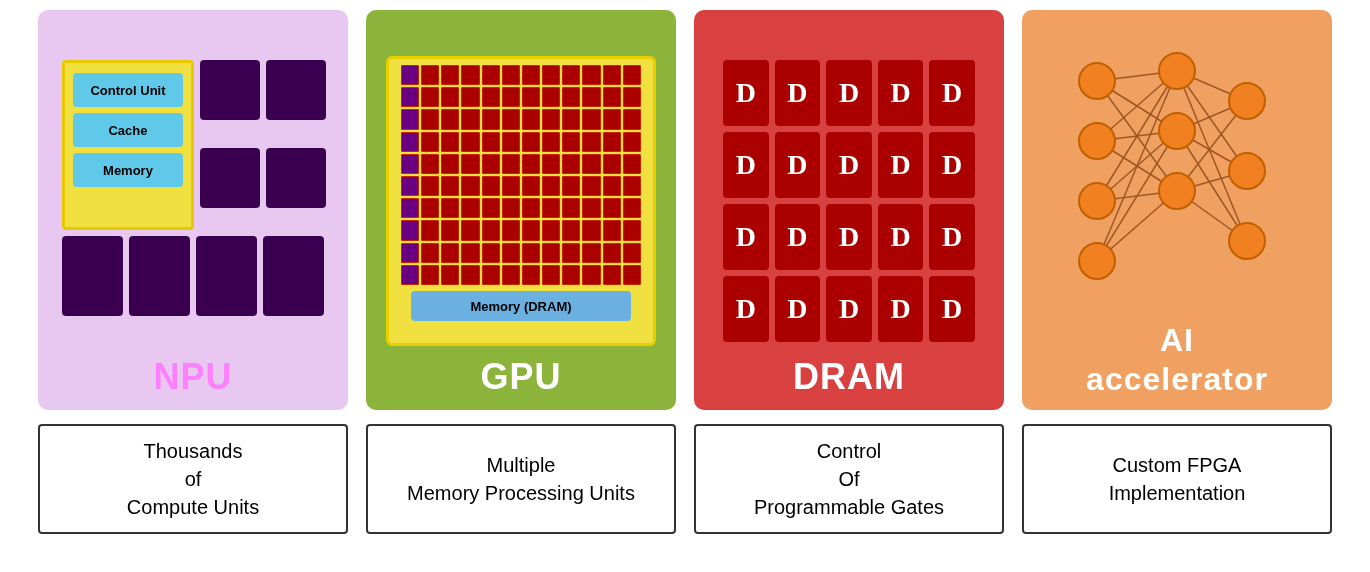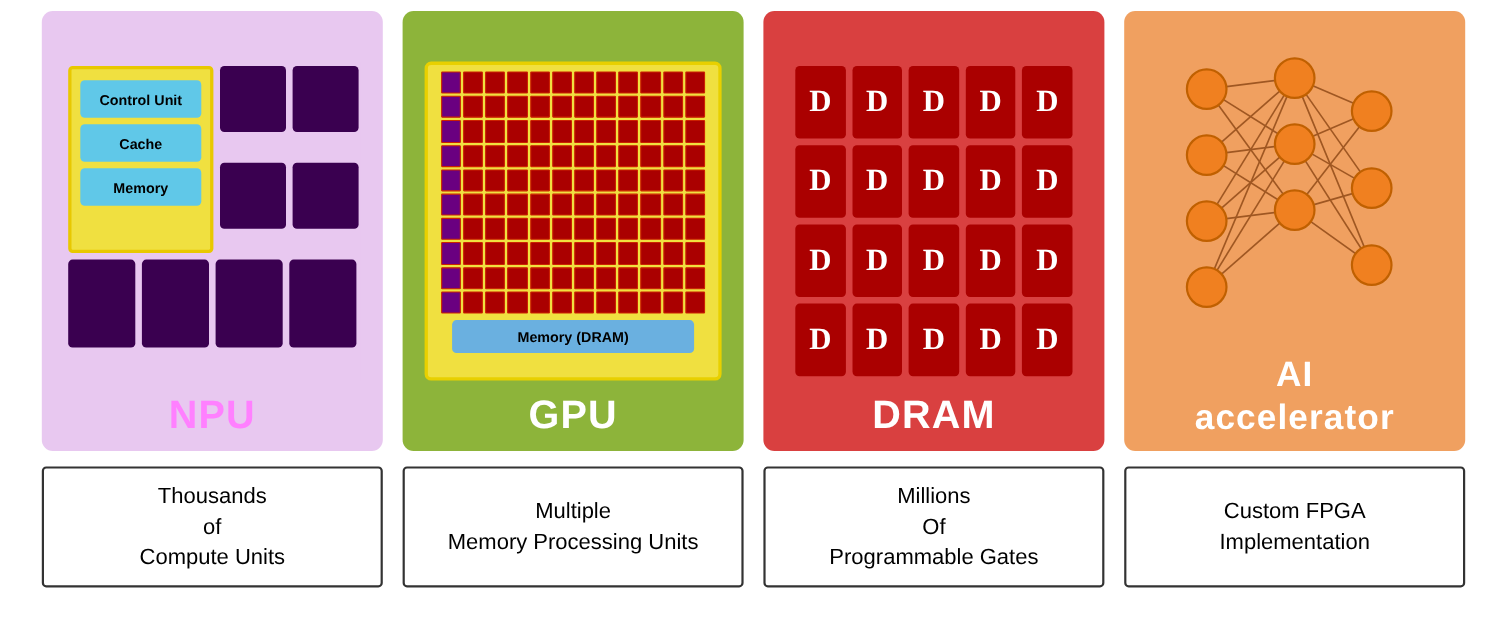--- a/index.html
+++ b/index.html
@@ -515,21 +515,21 @@
   <div class="desc-box">
     <span style="white-space:pre-line;">Thousands
 of
 Compute Units</span>
   </div>
   <div class="desc-box">
     <span style="white-space:pre-line;">Multiple
 Memory Processing Units</span>
   </div>
   <div class="desc-box">
-    <span style="white-space:pre-line;">Millions
+    <span style="white-space:pre-line;">Control
 Of
 Programmable Gates</span>
   </div>
   <div class="desc-box">
     <span style="white-space:pre-line;">Custom FPGA
 Implementation</span>
   </div>
 </div>
 
 </body></html>

